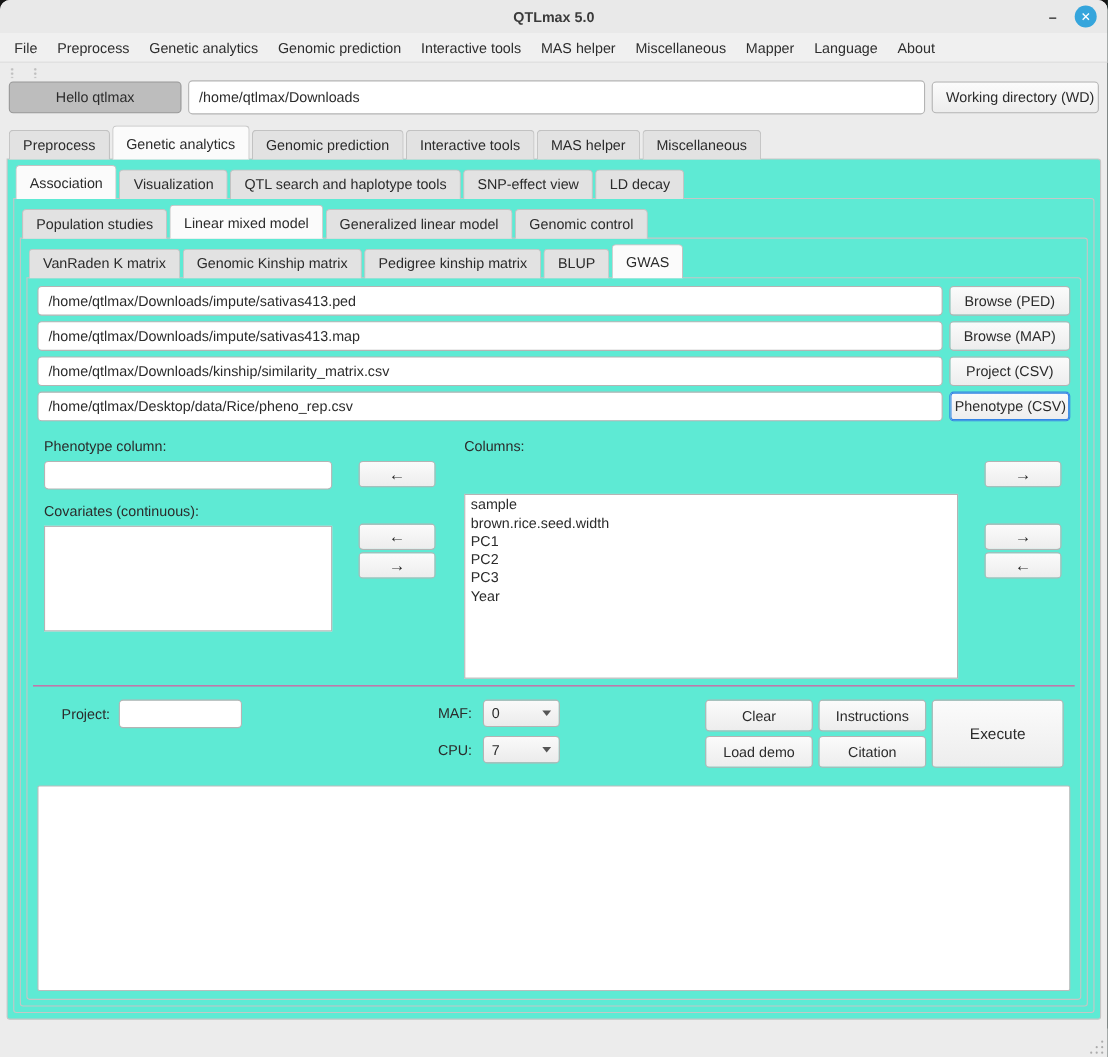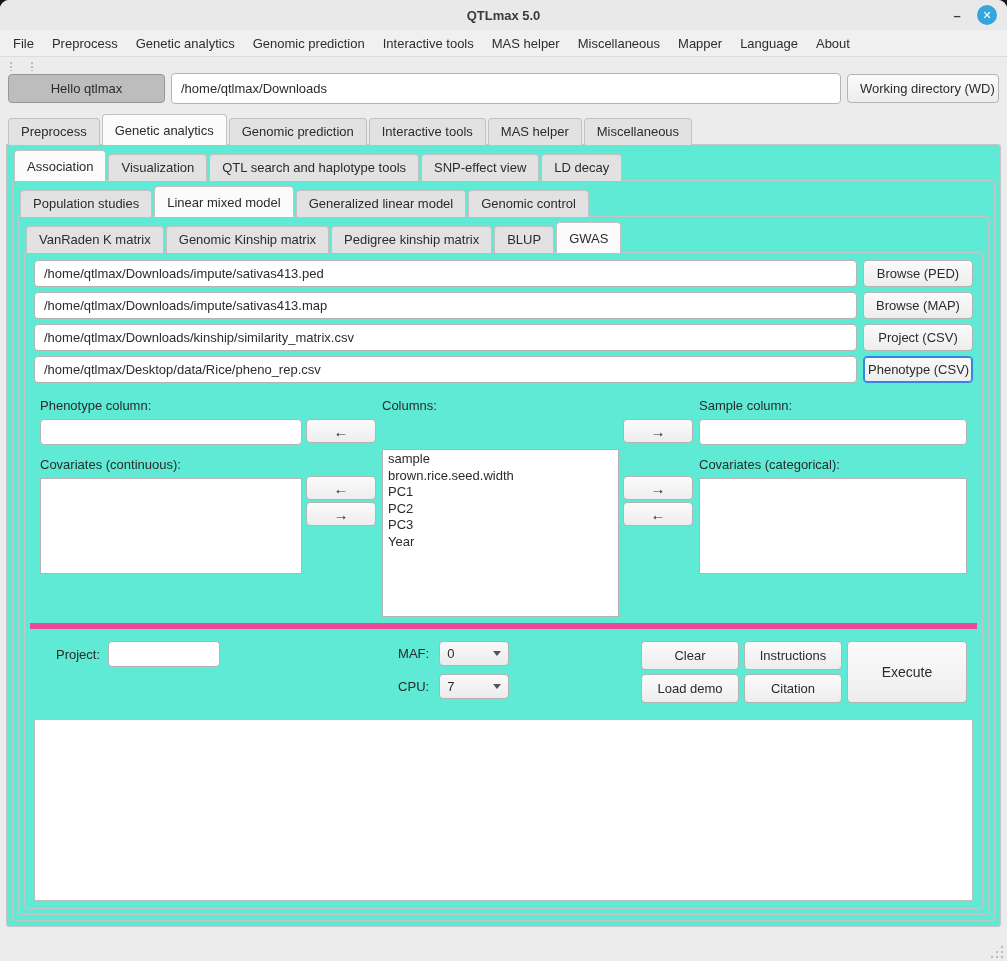--- a/index.html
+++ b/index.html
@@ -35,21 +35,21 @@
   .tab.active { background:#fbfbfb; padding-top:8px; padding-bottom:7px; position:relative; z-index:3; }
   .frame { border:1px solid #c6c6c6; border-radius:0 3px 3px 3px; background:#5eead4; padding:5px; display:flex; flex-direction:column; flex:1 1 auto; min-height:0; }
 
   
   .file-row { display:flex; align-items:center; gap:6px; margin:2px 4px 3px 4px; flex:0 0 auto; }
   .file-row .text-input { flex:1; height:27px; }
   .file-btn { width:110px; height:27px; padding:4px 4px; }
   .file-btn.focused { border-color:#3584e4; box-shadow:inset 0 0 0 1px #3584e4; }
 
   
-  .selector { display:flex; gap:4px; padding:8px 10px 6px 10px; border-bottom:6px solid #ec4899; margin-top:4px; flex:0 0 auto; }
+  .selector { display:flex; gap:24px; padding:8px 10px 6px 10px; border-bottom:1px solid #ec4899; margin-top:4px; flex:0 0 auto; }
   .sel-col { display:flex; flex-direction:column; }
   .col-left { width:262px; } .col-right { width:268px; }
   .col-center { flex:1; }
   .col-arrows { width:72px; display:flex; flex-direction:column; }
   .sel-label { margin-bottom:5px; height:16px; }
   .sel-input { height:26px; width:100%; }
   .listbox { background:#fff; border:1px solid #b4b4b4; width:100%; }
   .listbox.small { height:96px; margin-top:0; }
   .listbox.tall { height:168px; padding:1px 5px; overflow:hidden;margin-top:30px; }
   .list-item { line-height:16.5px; white-space:nowrap; }
@@ -204,26 +204,20 @@
                 </div>
               </div>
 
               <div class="sel-col col-arrows">
                 <div class="sp-label"></div>
                 <button class="btn arrow-btn"><span>→</span></button>
                 <button class="btn arrow-btn mt-mid"><span>→</span></button>
                 <button class="btn arrow-btn mt-2"><span>←</span></button>
               </div>
 
-              <div class="sel-col col-right">
-                <div class="sel-label">Sample column:</div>
-                <input class="text-input sel-input" value="" style="">
-                <div class="sel-label2">Covariates (categorical):</div>
-                <div class="listbox small"></div>
-              </div>
             </div>
 
             <div class="controls">
               <div class="proj-label">Project:</div>
               <input class="text-input proj-input" value="" style="">
               <div class="mafcpu">
                 <div class="lbl">MAF:</div>
                 <div class="combo">
                   <span class="combo-val">0</span>
                   <span class="combo-arrow"></span>

